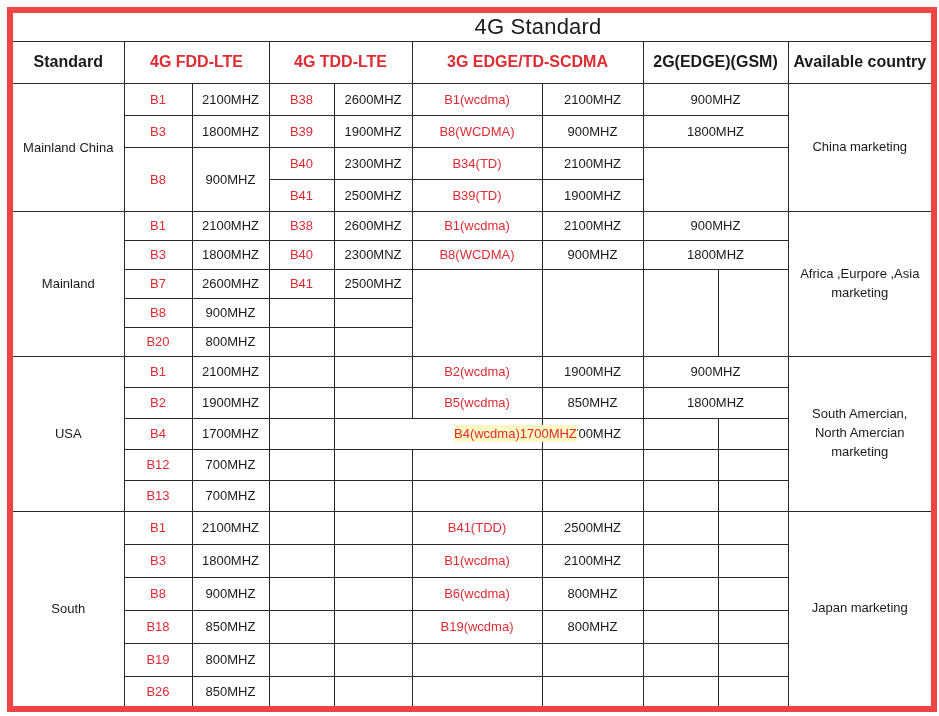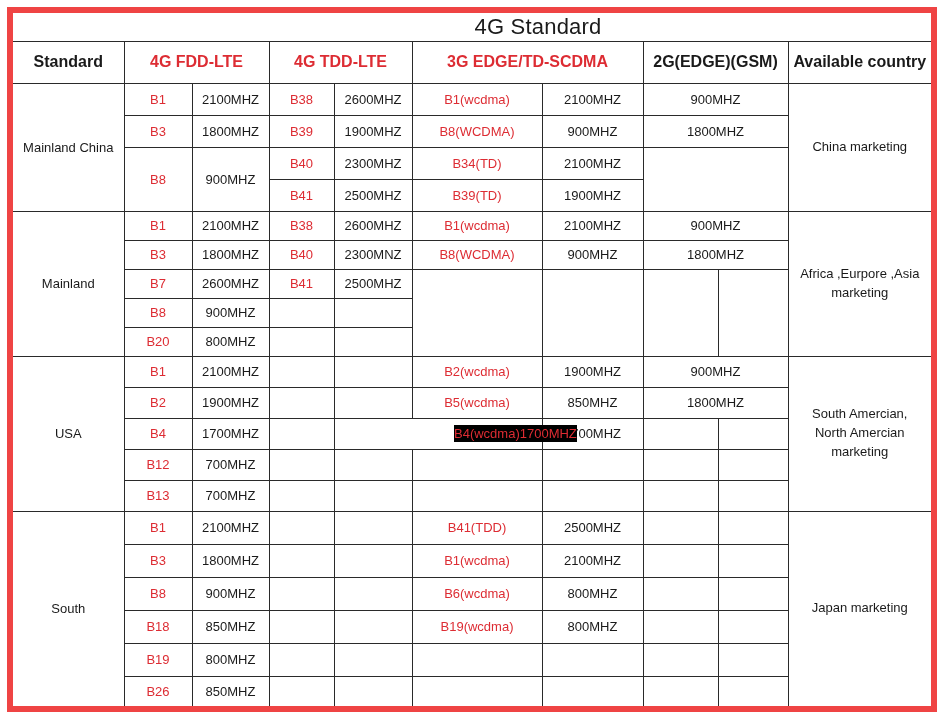--- a/index.html
+++ b/index.html
@@ -28,21 +28,21 @@
   tbody.sec-jp tr  { height:33px; }
   .title-cell { font-size:22px; padding-left:134px; letter-spacing:0.2px; }
   .hd { font-weight:bold; font-size:16px; }
   .red { color:var(--red); }
   .country { padding:0 6px; line-height:1.45;margin-left:36px; }
   td.no-r { border-right:none; }
   td.no-l { border-left:none; }
   td.ovf { overflow:visible; }
   td.ovf span {
     display:inline-block; white-space:nowrap; position:relative; left:-4px;
-    background:#000000; z-index:2; padding:1px 0;margin-left:44px;
+    background:#fef9c3; z-index:2; padding:1px 0;margin-left:44px;
   }
 </style>
 </head>
 <body>
 
 <div class="sheet">
 <table class="spec">
   <colgroup>
     <col style="width:114px">
         <col style="width:68px">

